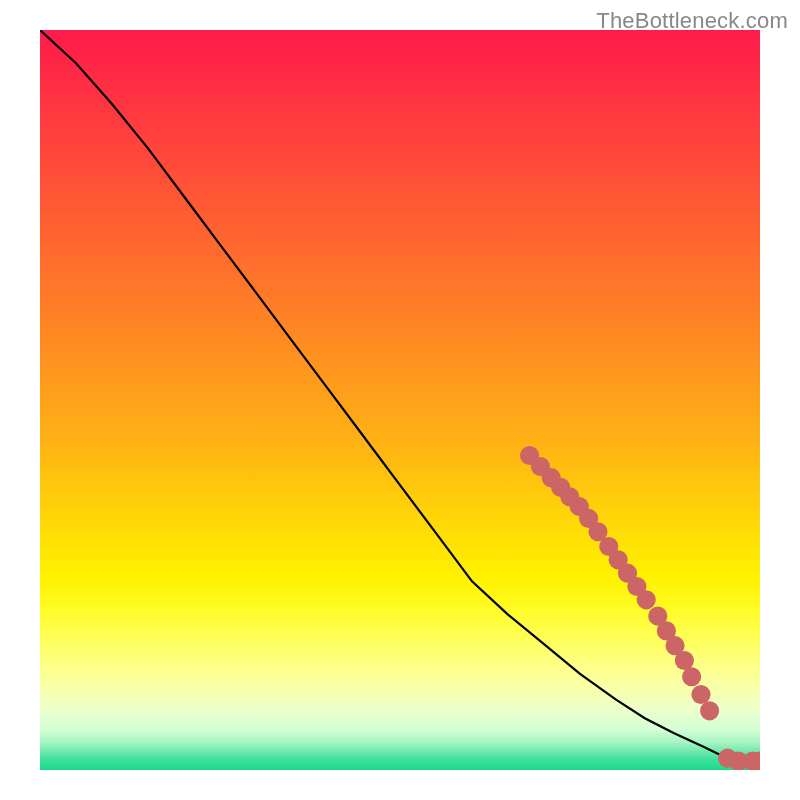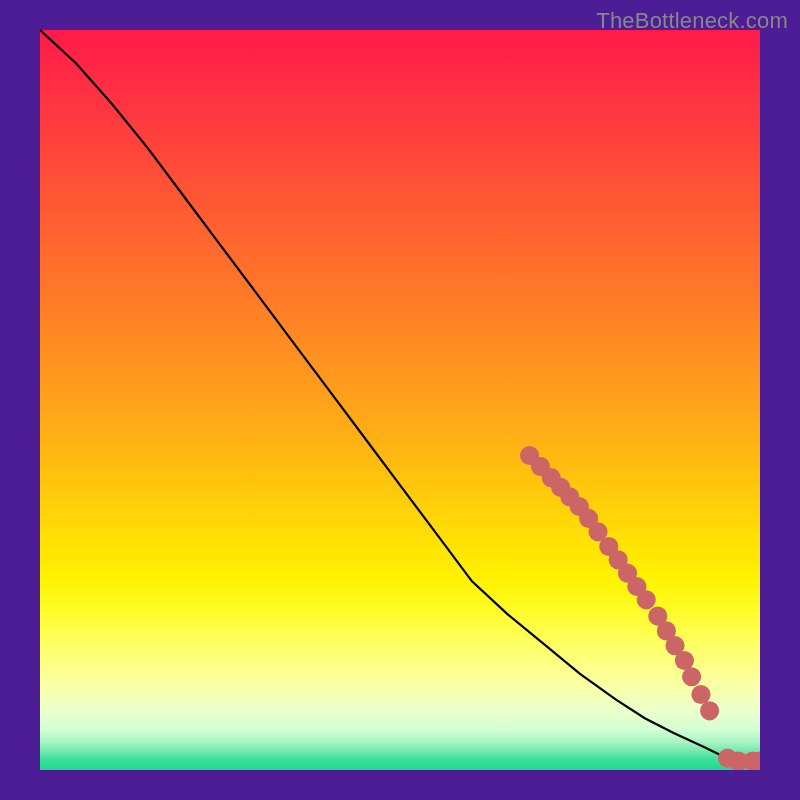--- a/index.html
+++ b/index.html
@@ -1,20 +1,20 @@
 <!DOCTYPE html>
 <html><head>
 <meta charset="utf-8">
 <style>
   * { margin: 0; padding: 0; box-sizing: border-box; }
   html, body { width: 800px; height: 800px; background: #000; overflow: hidden; }
   .outer {
     width: 800px;
     height: 800px;
-    background: #4c1d95;
+    background: #ffffff;
     position: relative;
     padding-left: 42px;
   }
   .attribution {
     position: absolute;
     top: 8px;
     right: 12px;
     color: #888;
     font-family: Arial, sans-serif;
     font-size: 22px;

